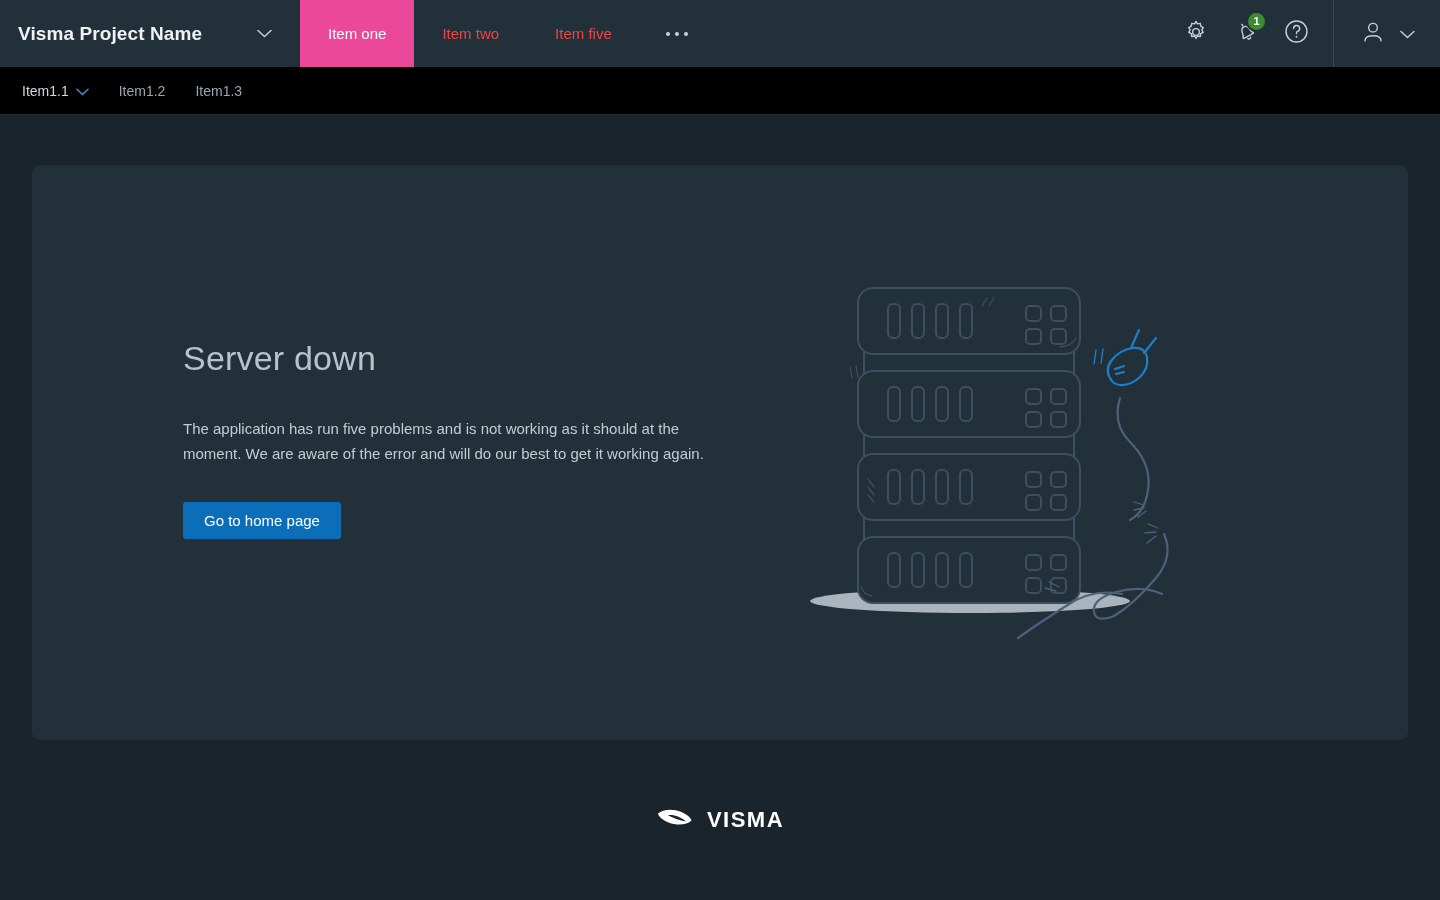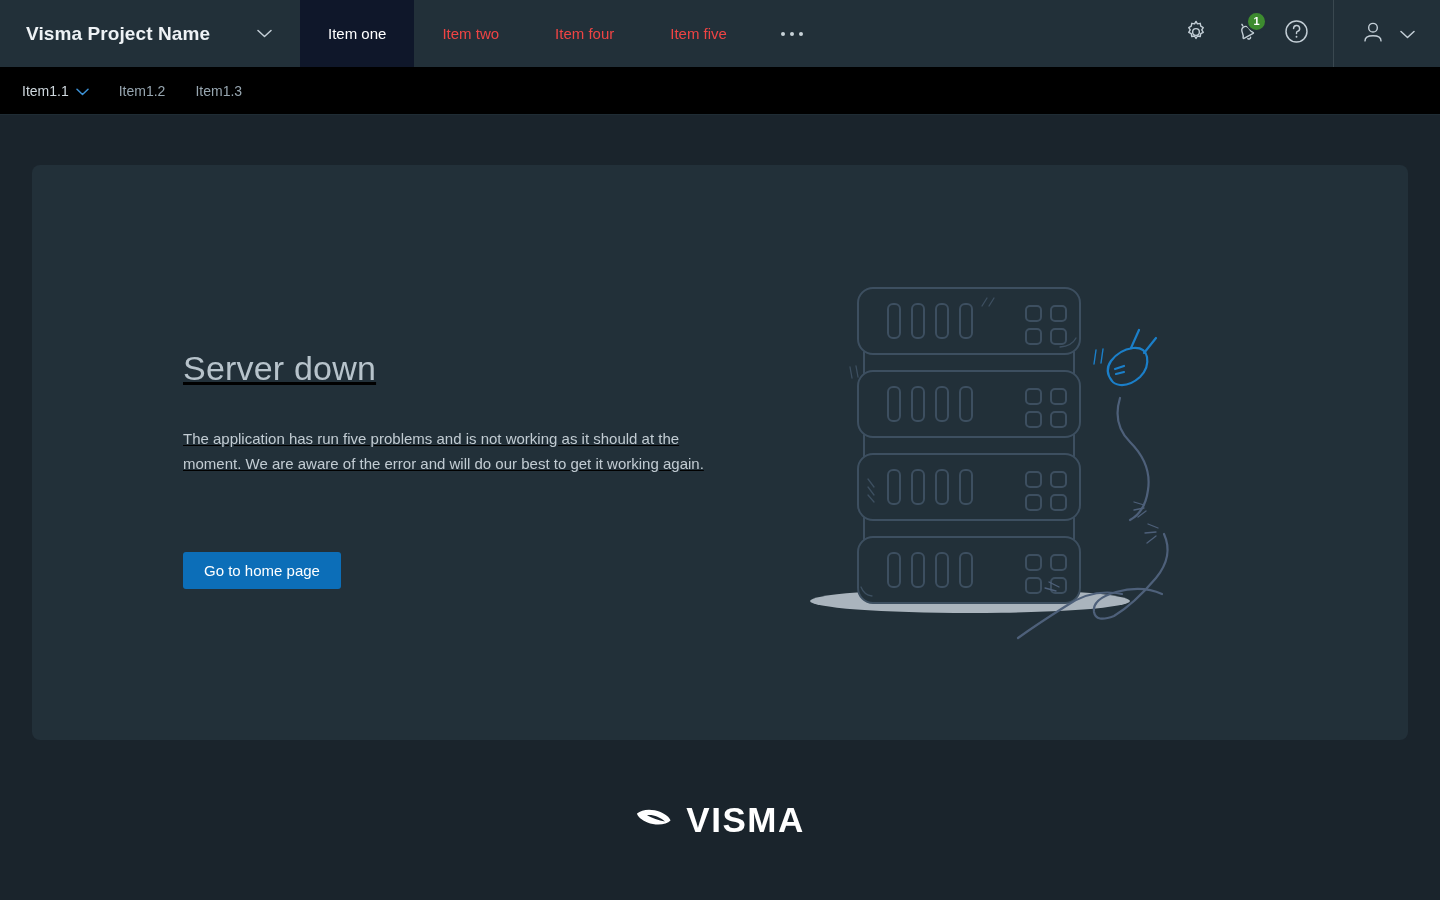--- a/index.html
+++ b/index.html
@@ -14,40 +14,40 @@
   
   .header {
     position: absolute; top: 0; left: 0;
     width: 1440px; height: 67px;
     background: #223039;
     display: flex; align-items: stretch;
   }
   .brand {
     width: 300px; height: 67px;
     display: flex; align-items: center;
-    padding-left: 26px;
+    padding-left: 18px;
     cursor: pointer;
   }
   .brand-name {
     font-size: 19px; font-weight: bold;
     color: #eef2f5; letter-spacing: .1px;
     white-space: nowrap;
   }
   .brand-caret {
     margin-left: auto; margin-right: 28px;
     display: flex; align-items: center;
   }
   .tabs { display: flex; align-items: stretch; height: 67px; }
   .tab {
     display: flex; align-items: center; justify-content: center;
     padding: 0 28px; height: 67px;
     color: #ef4444; font-size: 15px;
     cursor: pointer; white-space: nowrap;
   }
-  .tab.active { background: #0f172a; color: #ffffff; }
+  .tab.active { background: #ec4899; color: #ffffff; }
   .tab-more {
     display: flex; align-items: center; justify-content: center;
     gap: 5px; padding: 0 26px; height: 67px; cursor: pointer;
   }
   .tab-more i {
     width: 4px; height: 4px; border-radius: 50%;
     background: #c8d2d8; display: block;
   }
   .header-right {
     margin-left: auto; display: flex; align-items: stretch; height: 67px;
@@ -96,50 +96,50 @@
     position: absolute; top: 165px; left: 32px;
     width: 1376px; height: 575px;
     background: #223039; border-radius: 8px;
   }
   .card-inner {
     position: absolute; top: 0; left: 0;
     width: 100%; height: 100%;
     display: flex; align-items: center;
   }
   .text-block {
-    position: absolute; left: 151px; top: 184px; width: 560px; text-decoration: underline;
+    position: absolute; left: 151px; top: 174px; width: 560px;
   }
   .title {
     font-size: 34px; font-weight: 300; color: #b7c3cb;
     margin: 0 0 38px 0; letter-spacing: .2px;
   }
   .body-text {
     font-size: 15px; line-height: 25px; color: #c2ccd3;
     margin: 0 0 36px 0; max-width: 522px;
   }
   .btn-primary {
     display: inline-block; background: #0c6eb8;
     color: #ffffff; font-size: 15px;
     padding: 10px 21px; border: none; border-radius: 3px;
-    cursor: pointer; font-family: "Liberation Sans", sans-serif; margin-top: 40px;
+    cursor: pointer; font-family: "Liberation Sans", sans-serif;
   }
   .illus {
     position: absolute; left: 770px; top: 105px;
     width: 420px; height: 380px;
   }
 
   
   .footer {
     position: absolute; top: 740px; left: 0;
     width: 1440px; height: 160px;
     display: flex; align-items: center; justify-content: center;
   }
   .logo-wrap { display: flex; align-items: center; gap: 13px; }
   .logo-text {
-    color: #ffffff; font-size: 35px; font-weight: bold;
+    color: #ffffff; font-size: 22px; font-weight: bold;
     letter-spacing: 1.5px;
   }
 </style>
 </head>
 <body>
 
 <div class="header">
 
   <div class="brand">
     <span class="brand-name">Visma Project Name</span>
@@ -149,23 +149,20 @@
         </svg>
     </span>
   </div>
 
   <div class="tabs">
     <div class="tab active">
         <span>Item one</span>
       </div>
     <div class="tab">
         <span>Item two</span>
-      </div>
-    <div class="tab">
-        <span>Item four</span>
       </div>
     <div class="tab">
         <span>Item five</span>
       </div>
     <div class="tab-more">
       <i></i>
       <i></i>
       <i></i>
     </div>
   </div>

